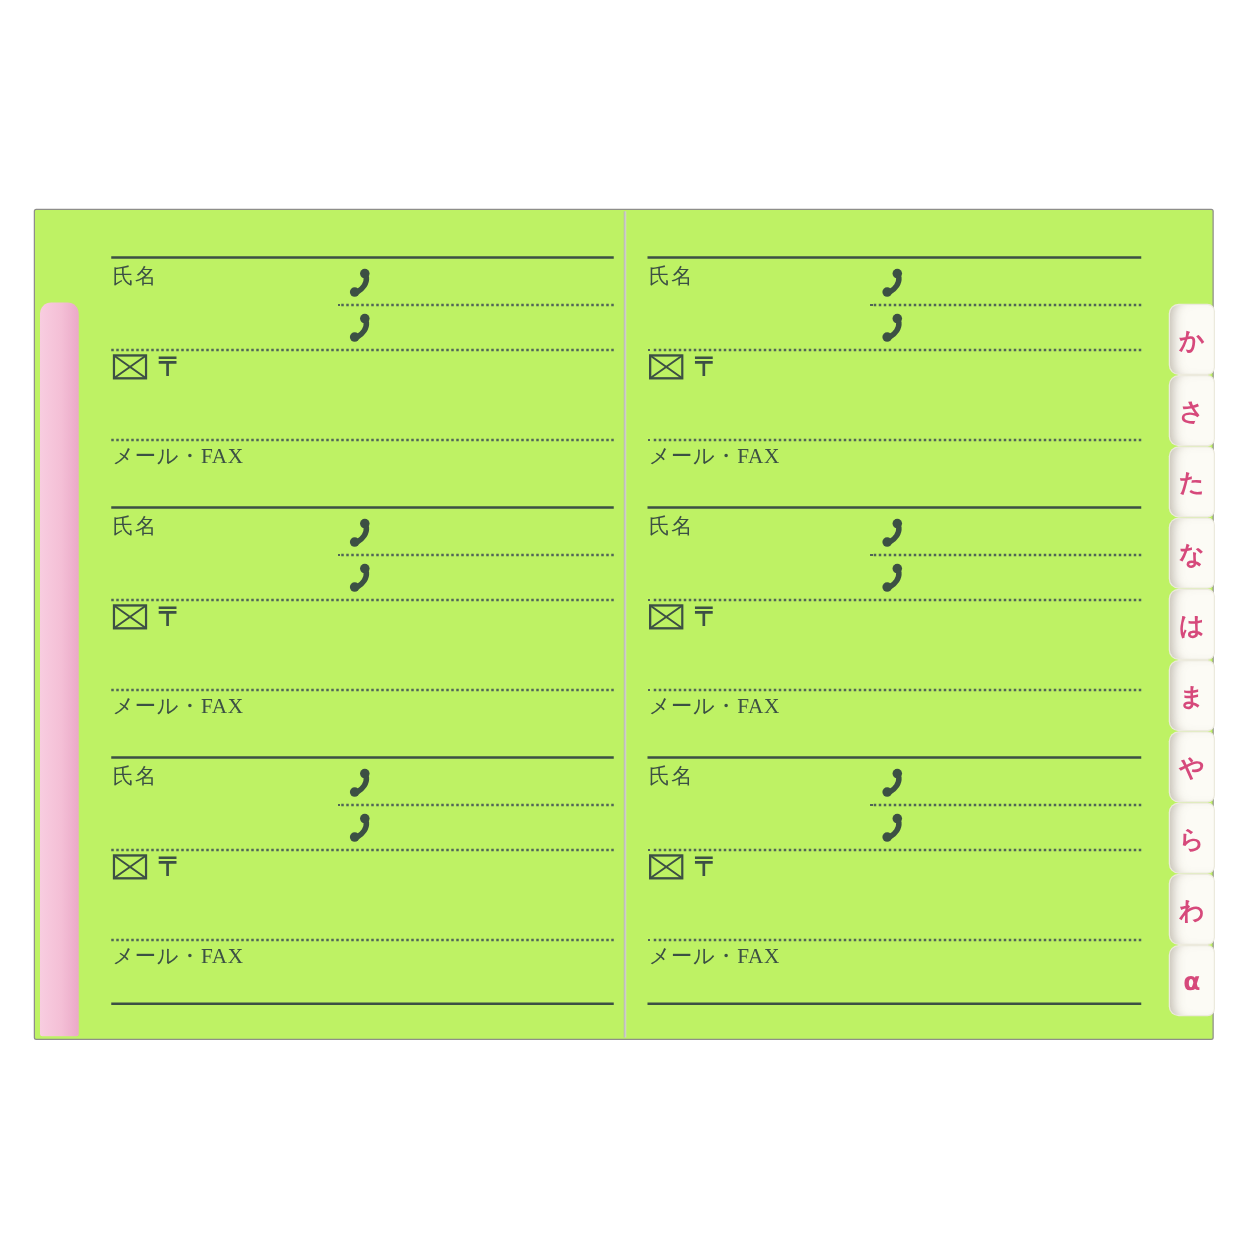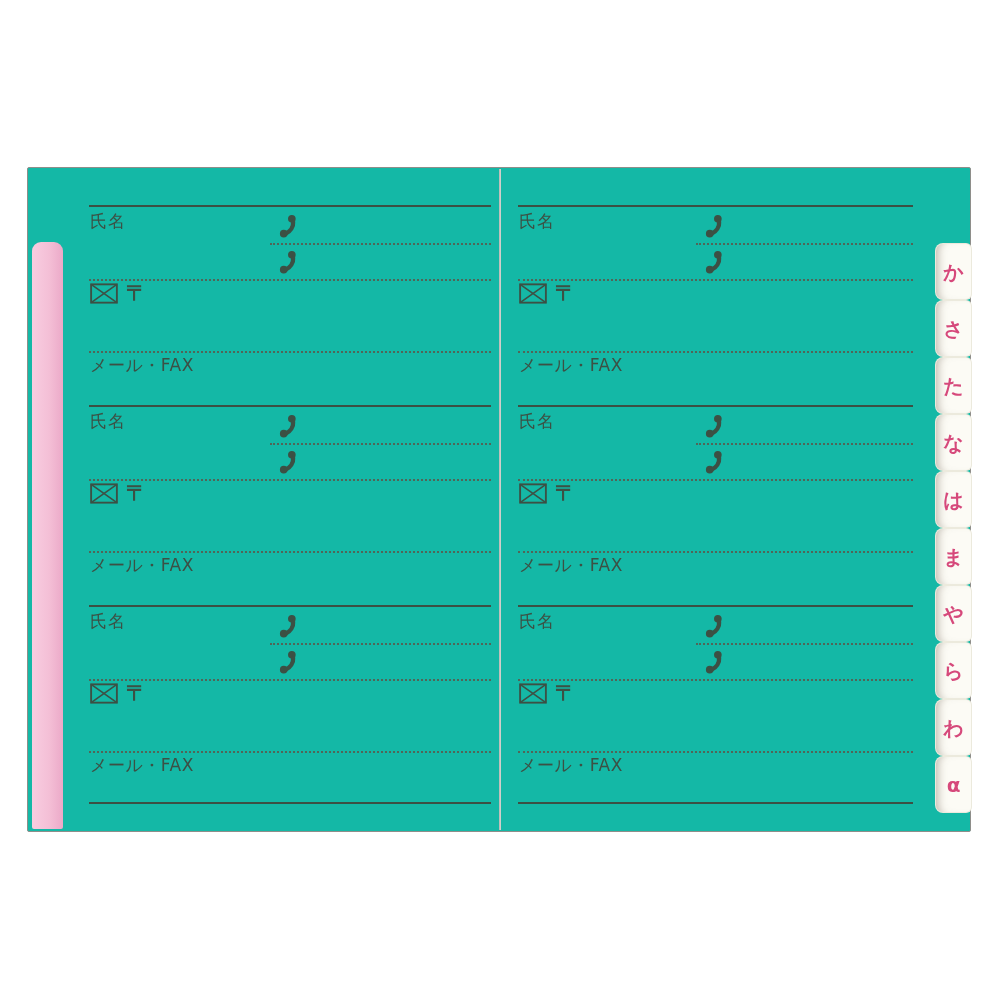--- a/index.html
+++ b/index.html
@@ -3,21 +3,21 @@
 <meta charset="utf-8">
 <style>
   html,body{margin:0;padding:0;}
   body{
     width:1000px;height:1000px;position:relative;background:#ffffff;
     font-family:"DejaVu Sans","Liberation Sans",sans-serif;
     overflow:hidden;
   }
   .book{
     position:absolute;left:27px;top:167px;width:944px;height:665px;
-    background:#14b8a6;border:1px solid #8e8e8a;border-radius:2px;
+    background:#bef264;border:1px solid #8e8e8a;border-radius:2px;
     box-sizing:border-box;
   }
   
   .spine{
     position:absolute;left:4px;top:74px;width:31px;height:587px;
     border-radius:9px 9px 2px 2px;
     background:linear-gradient(to right,#f8cde0 0%,#f4bfd6 55%,#eba9c8 100%);
   }
   
   .gutter{
@@ -28,21 +28,21 @@
   .page.left{left:61px;width:402px;}
   .page.right{left:490px;width:395px;}
 
   .entry{position:absolute;left:0;width:100%;height:200px;}
   .rule{position:absolute;left:0;right:0;height:0;border-top:2px solid #3c5044;}
   .entry .rule.top{top:0;}
   .rule.bottom{position:absolute;top:597px;left:0;right:0;height:0;border-top:2px solid #3c5044;}
 
   .lbl{position:absolute;color:#3c5044;font-size:17px;line-height:1.2;white-space:nowrap;}
   .lbl.name{top:6px;left:1px;letter-spacing:1px;}
-  .lbl.mail{top:150px;left:1px;letter-spacing:0.5px;}
+  .lbl.mail{top:150px;left:1px;letter-spacing:0.5px;font-family:Liberation Serif, serif;}
 
   .phone{position:absolute;left:47%;width:21px;height:25px;}
   .phone.p1{top:9px;}
   .phone.p2{top:45px;}
 
   .dot{position:absolute;height:0;border-top:2px dotted #516557;}
   .dot.d1{top:38px;left:45%;right:0;}
   .dot.d2{top:74px;left:0;right:0;}
   .dot.d3{top:146px;left:0;right:0;}
 

